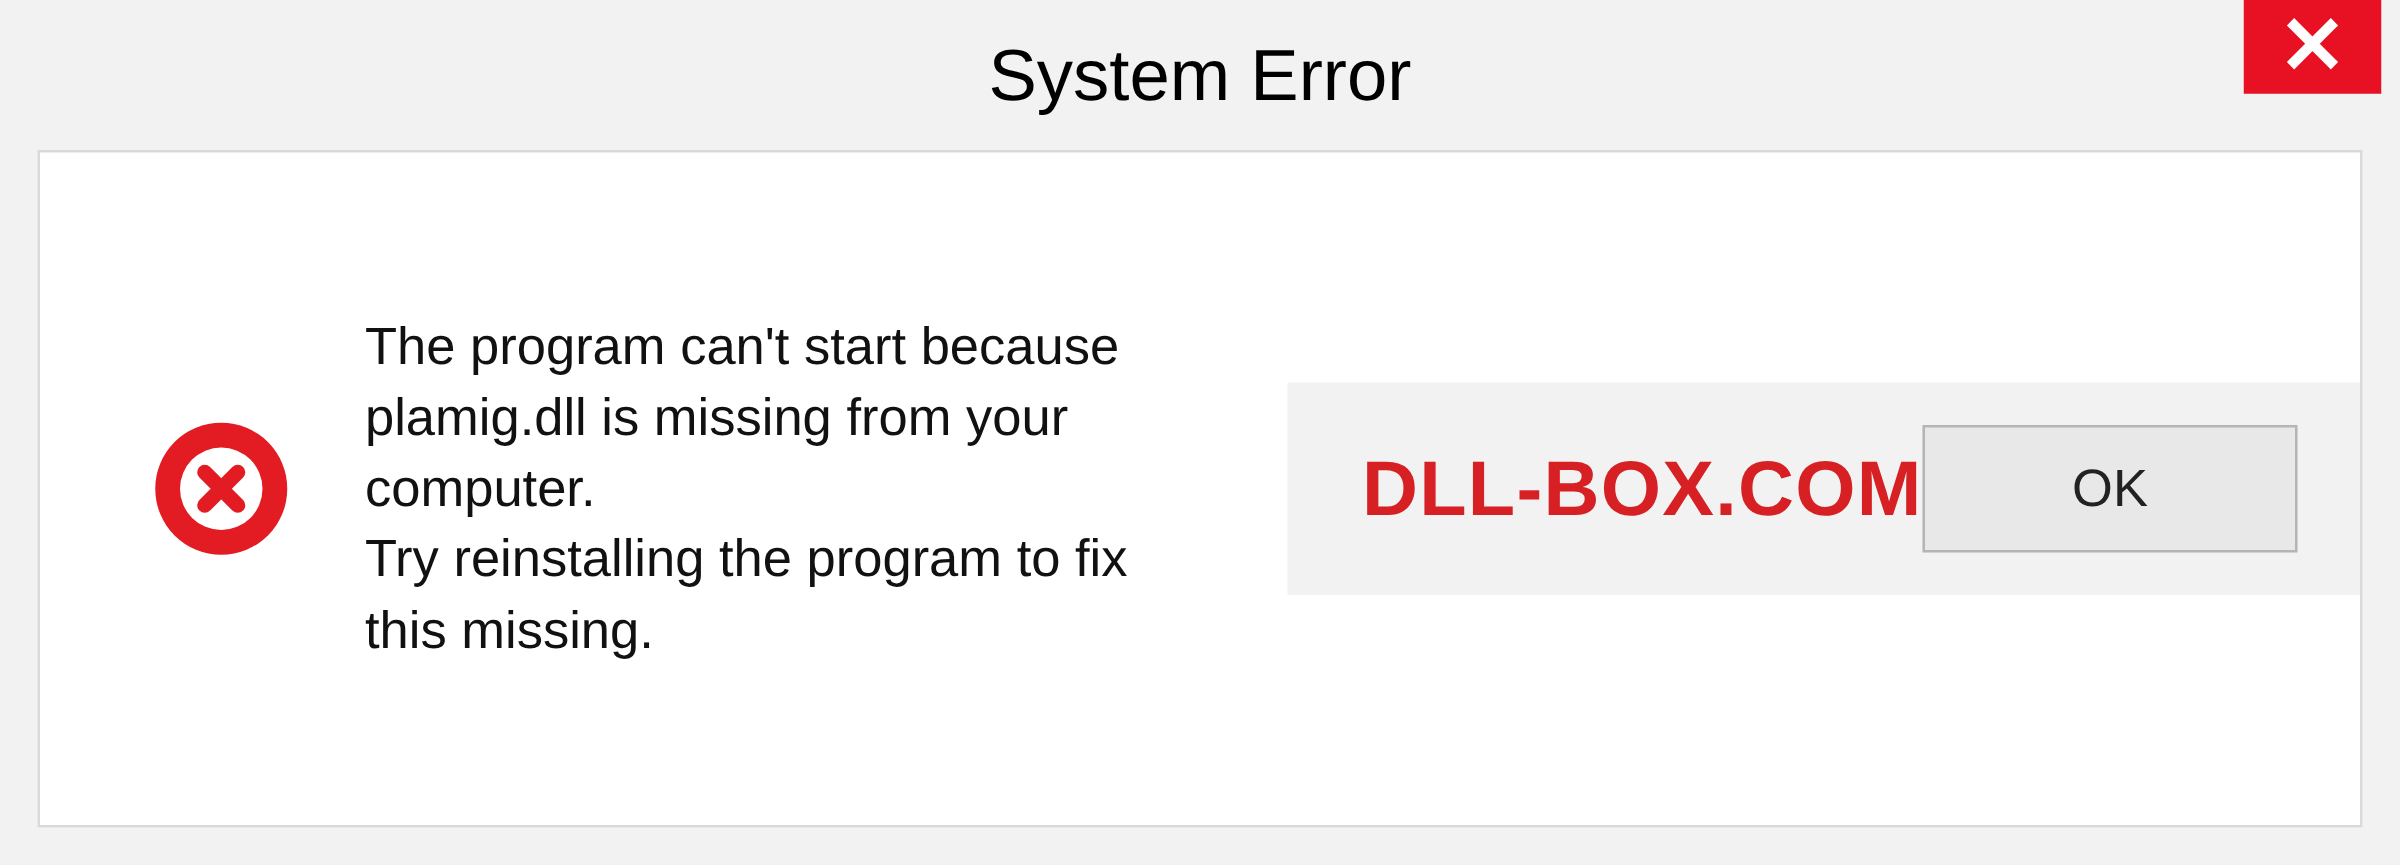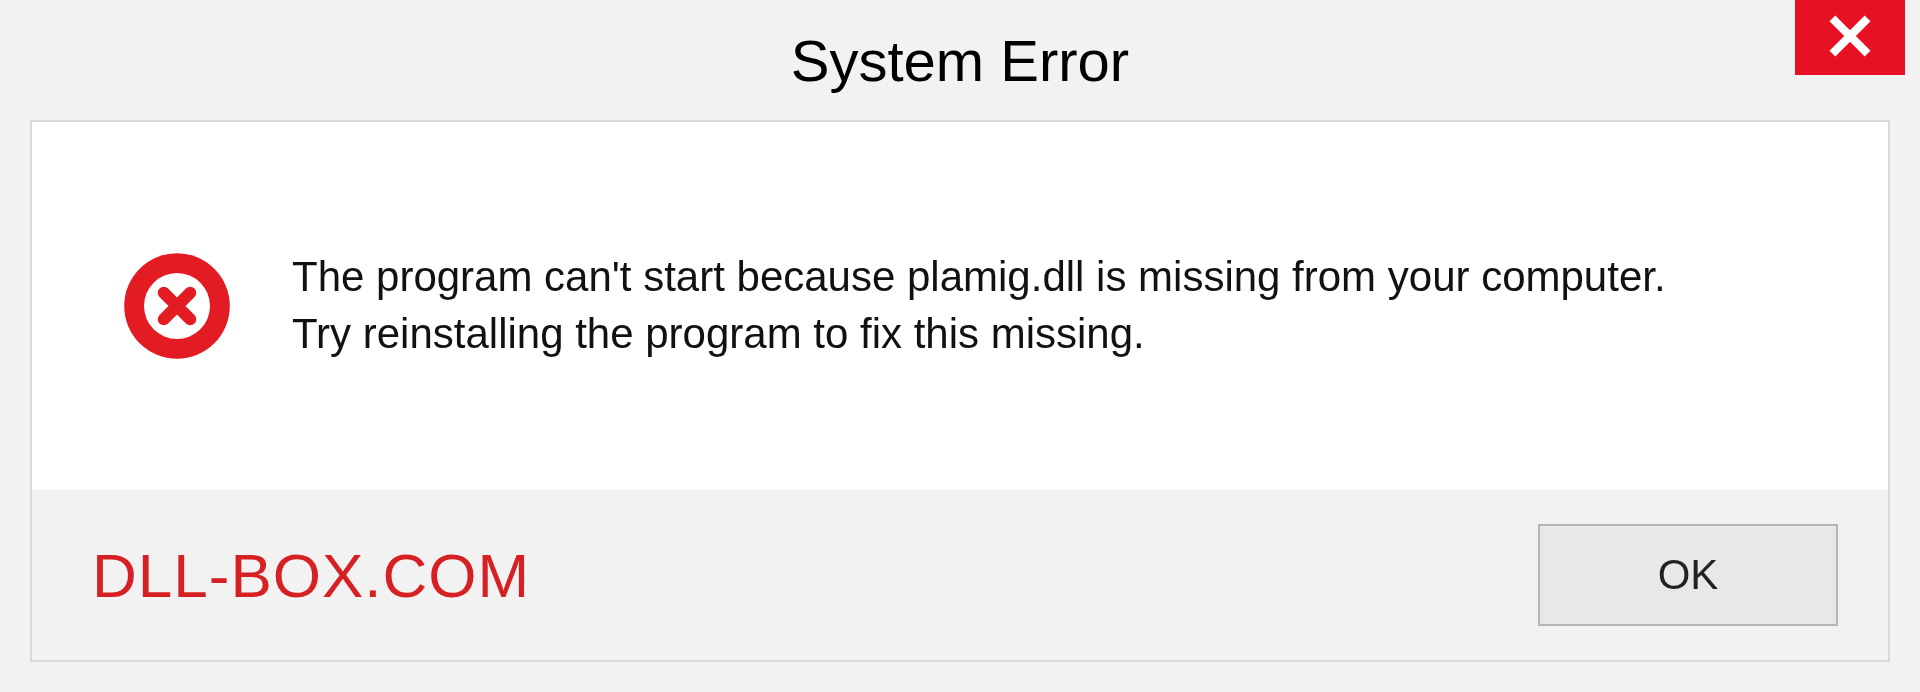--- a/index.html
+++ b/index.html
@@ -47,21 +47,22 @@
     }
     .dialog-body {
       position: absolute;
       top: 120px;
       left: 30px;
       right: 30px;
       bottom: 30px;
       border: 2px solid #d9d9d9;
       background: #fff;
       display: flex;
-      flex-direction: column;
+      flex-direction: row;
+      align-items: center;
     }
     .message-area {
       flex: 1;
       display: flex;
       align-items: center;
       padding: 30px 60px 30px 90px;
       gap: 60px;
     }
     .error-icon {
       width: 110px;
@@ -77,21 +78,21 @@
     .footer-area {
       height: 170px;
       background: #f2f2f2;
       display: flex;
       align-items: center;
       justify-content: space-between;
       padding: 0 50px 0 60px;
     }
     .watermark {
       font-size: 62px;
-      font-weight: 400;
+      font-weight: 700;
       color: #d62024;
       letter-spacing: 1px;
       font-family: Arial, sans-serif;
     }
     .ok-button {
       width: 300px;
       height: 102px;
       border: 2px solid #b5b5b5;
       background: #e8e8e8;
       font-size: 42px;

